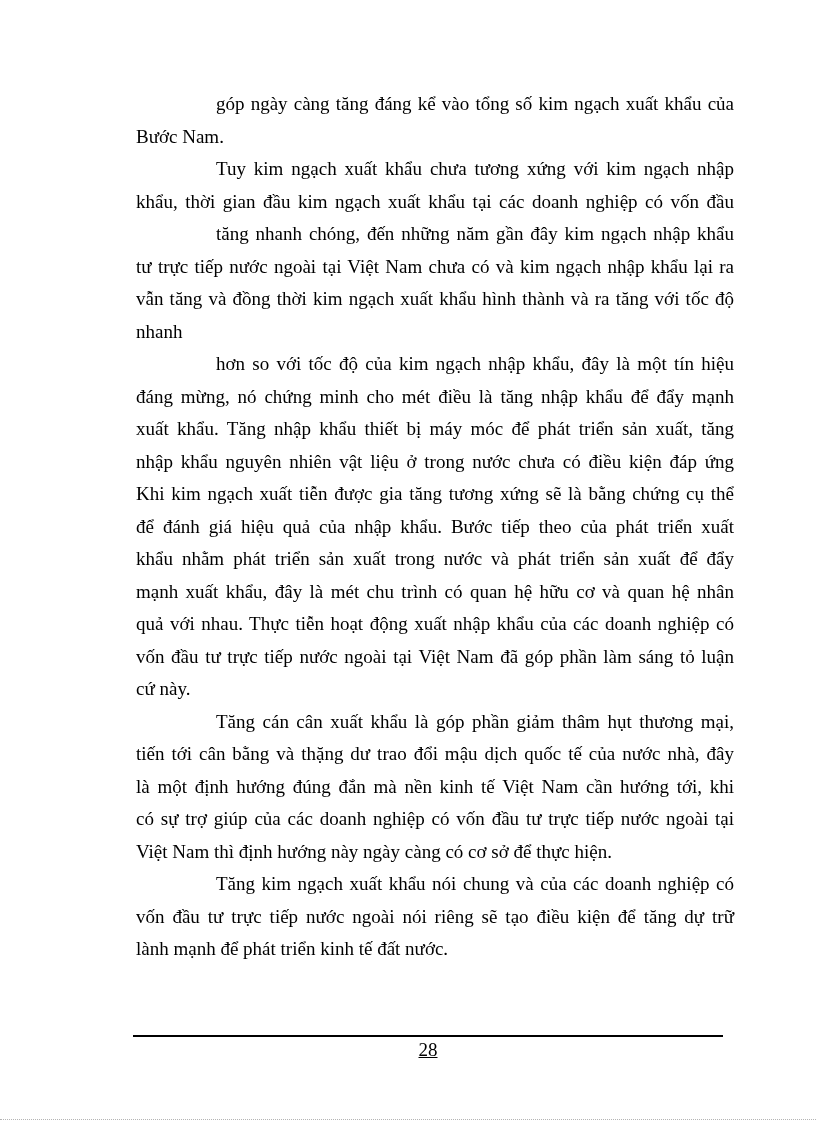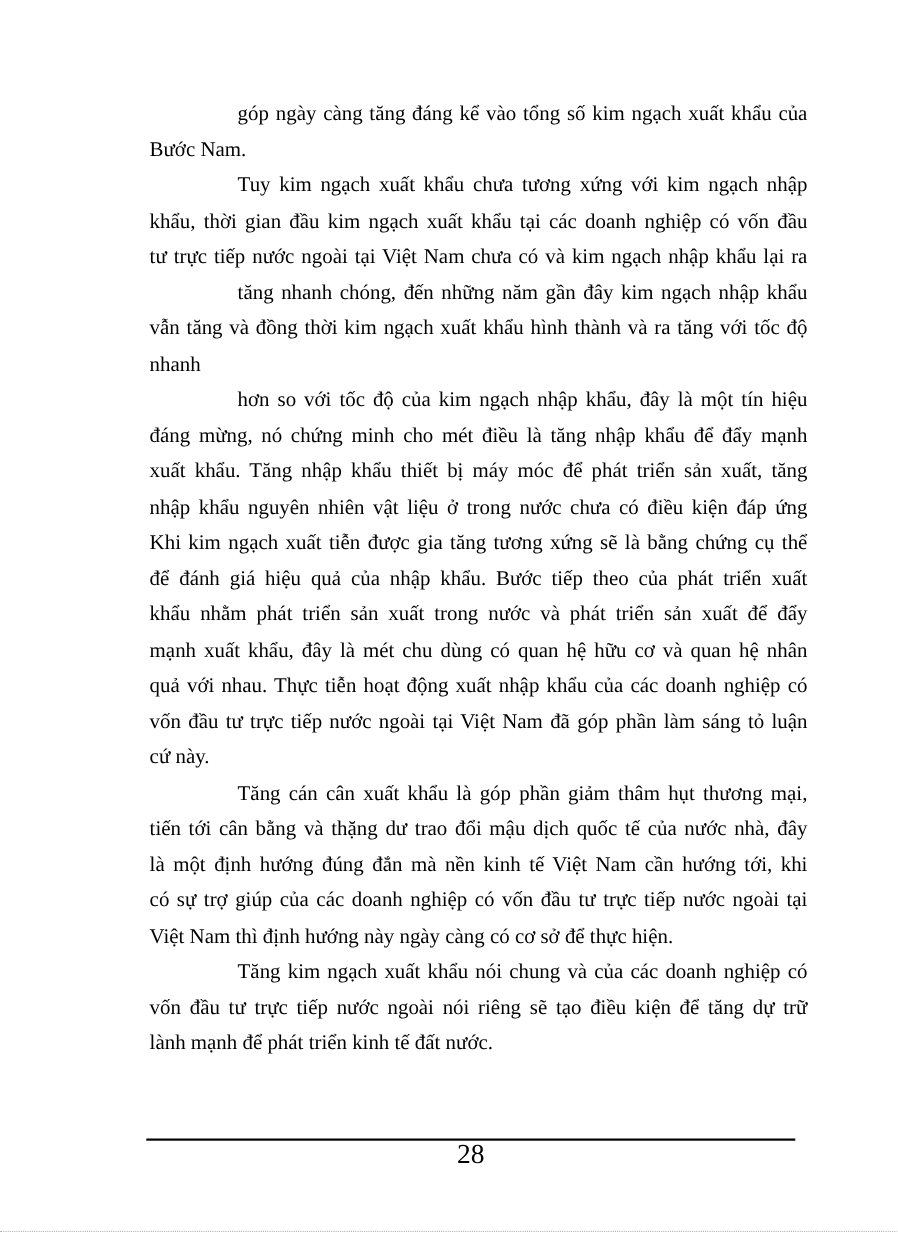--- a/index.html
+++ b/index.html
@@ -44,55 +44,56 @@
     left: 133px;
     top: 1035px;
     width: 590px;
   }
   .footer-rule {
     border-top: 2px solid #000000;
     height: 0;
   }
   .page-number {
     text-align: center;
-    font-size: 25px;
+    font-size: 19px;
     line-height: 24px;
     margin-top: 1px;
+    text-decoration: underline;
   }
   .page-break-indicator {
     position: absolute;
     left: 0;
     bottom: 3px;
     width: 100%;
     border-top: 1px dotted #b4b4b4;
     height: 0;
   }
 </style>
 </head>
 <body>
 
 <div class="page">
 
   <div class="body-text" id="body-text">
       <div class="line indent">góp ngày càng tăng đáng kể vào tổng số kim ngạch xuất khẩu của</div>
       <div class="line para-end">Bước Nam.</div>
       <div class="line indent">Tuy kim ngạch xuất khẩu chưa tương xứng với kim ngạch nhập</div>
       <div class="line">khẩu, thời gian đầu kim ngạch xuất khẩu tại các doanh nghiệp có vốn đầu</div>
+      <div class="line indent">tăng nhanh chóng, đến những năm gần đây kim ngạch nhập khẩu</div>
       <div class="line">tư trực tiếp nước ngoài tại Việt Nam chưa có và kim ngạch nhập khẩu lại ra</div>
-      <div class="line indent">tăng nhanh chóng, đến những năm gần đây kim ngạch nhập khẩu</div>
       <div class="line">vẫn tăng và đồng thời kim ngạch xuất khẩu hình thành và ra tăng với tốc độ</div>
       <div class="line para-end">nhanh</div>
       <div class="line indent">hơn so với tốc độ của kim ngạch nhập khẩu, đây là một tín hiệu</div>
       <div class="line">đáng mừng, nó chứng minh cho mét điều là tăng nhập khẩu để đẩy mạnh</div>
       <div class="line">xuất khẩu. Tăng nhập khẩu thiết bị máy móc để phát triển sản xuất, tăng</div>
       <div class="line">nhập khẩu nguyên nhiên vật liệu ở trong nước chưa có điều kiện đáp ứng</div>
       <div class="line">Khi kim ngạch xuất tiễn được gia tăng tương xứng sẽ là bằng chứng cụ thể</div>
       <div class="line">để đánh giá hiệu quả của nhập khẩu. Bước tiếp theo của phát triển xuất</div>
       <div class="line">khẩu nhằm phát triển sản xuất trong nước và phát triển sản xuất để đẩy</div>
-      <div class="line">mạnh xuất khẩu, đây là mét chu dùng có quan hệ hữu cơ và quan hệ nhân</div>
+      <div class="line">mạnh xuất khẩu, đây là mét chu trình có quan hệ hữu cơ và quan hệ nhân</div>
       <div class="line">quả với nhau. Thực tiễn hoạt động xuất nhập khẩu của các doanh nghiệp có</div>
       <div class="line">vốn đầu tư trực tiếp nước ngoài tại Việt Nam đã góp phần làm sáng tỏ luận</div>
       <div class="line para-end">cứ này.</div>
       <div class="line indent">Tăng cán cân xuất khẩu là góp phần giảm thâm hụt thương mại,</div>
       <div class="line">tiến tới cân bằng và thặng dư trao đổi mậu dịch quốc tế của nước nhà, đây</div>
       <div class="line">là một định hướng đúng đắn mà nền kinh tế Việt Nam cần hướng tới, khi</div>
       <div class="line">có sự trợ giúp của các doanh nghiệp có vốn đầu tư trực tiếp nước ngoài tại</div>
       <div class="line para-end">Việt Nam thì định hướng này ngày càng có cơ sở để thực hiện.</div>
       <div class="line indent">Tăng kim ngạch xuất khẩu nói chung và của các doanh nghiệp có</div>
       <div class="line">vốn đầu tư trực tiếp nước ngoài nói riêng sẽ tạo điều kiện để tăng dự trữ</div>

